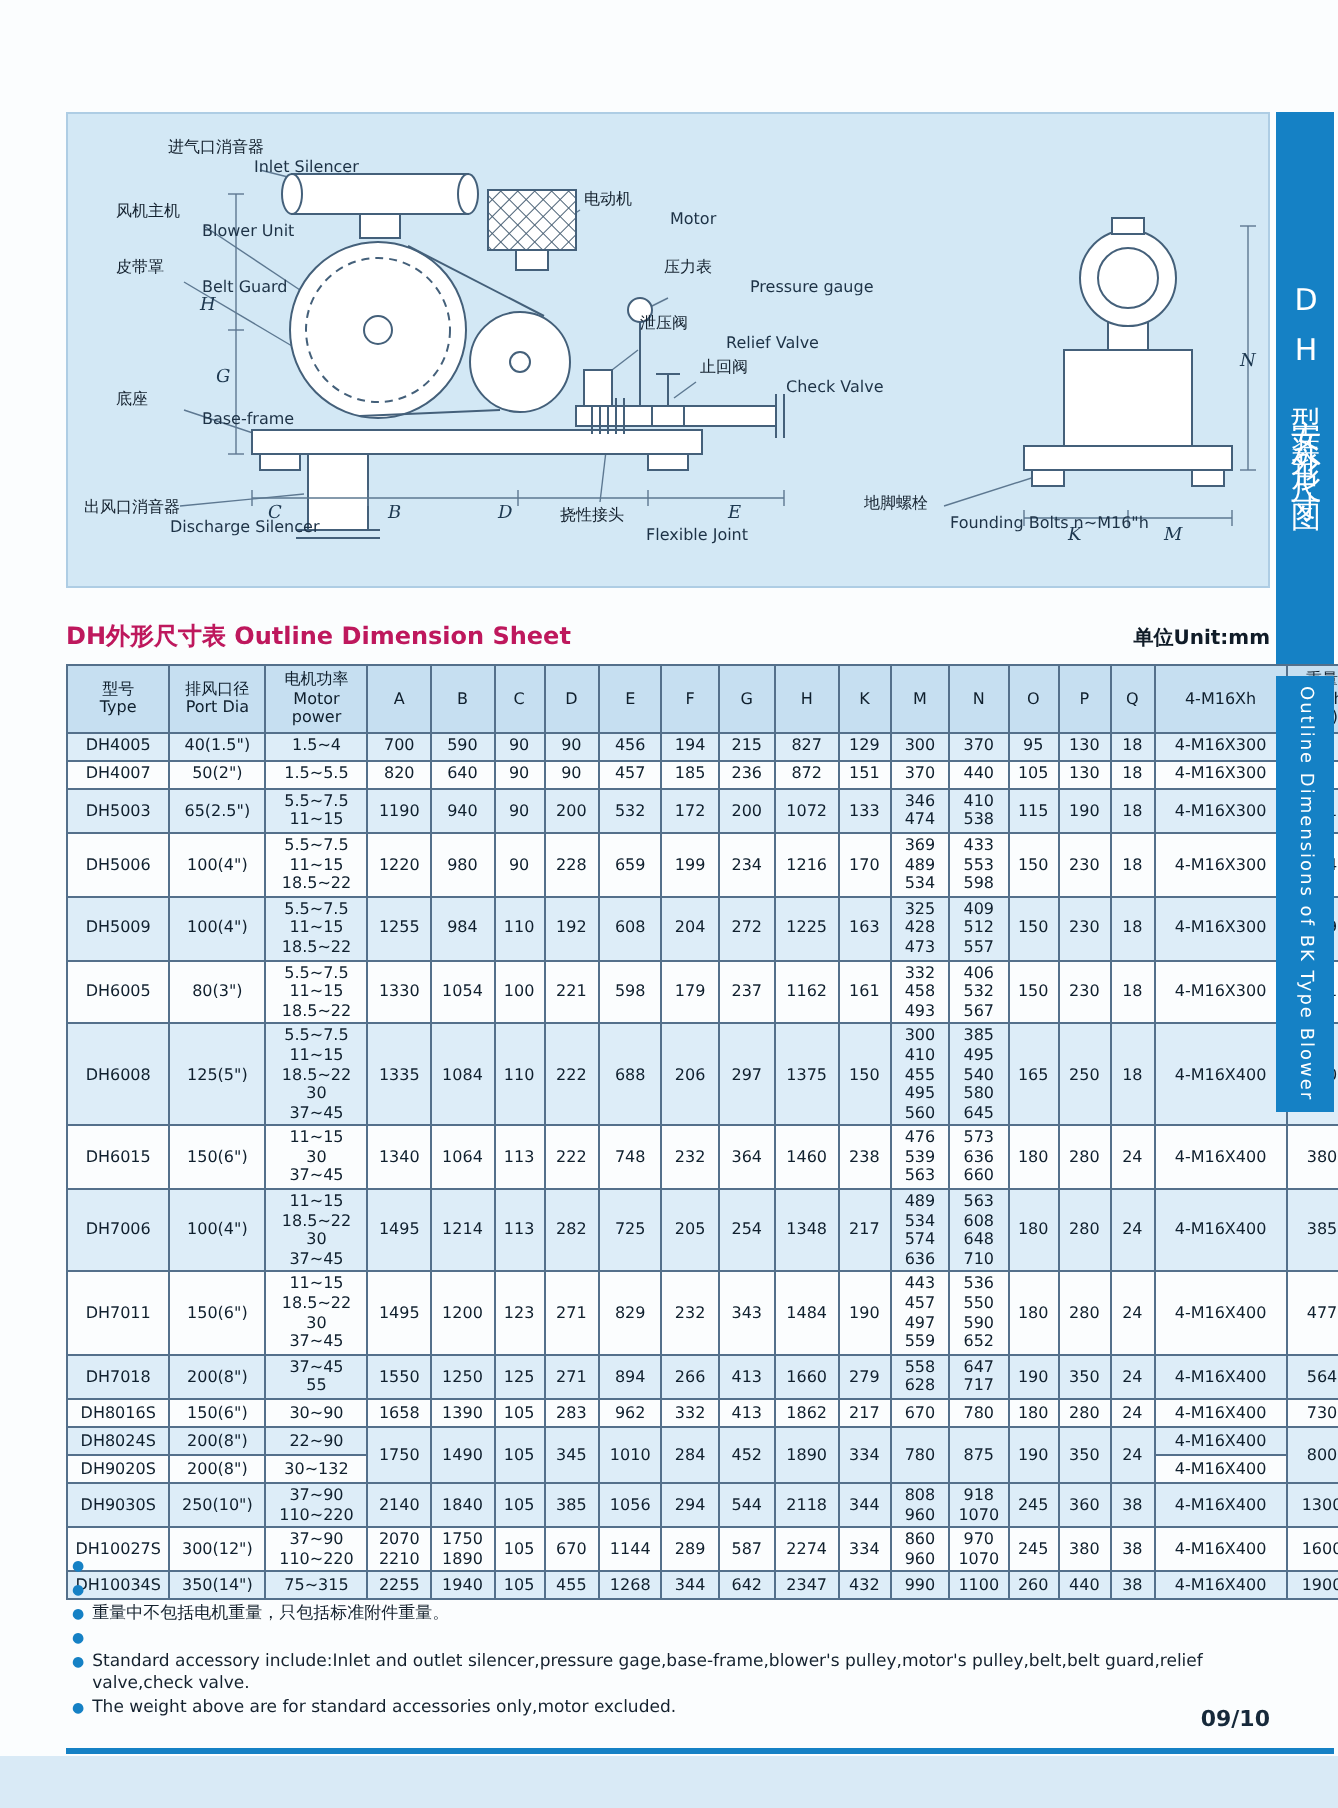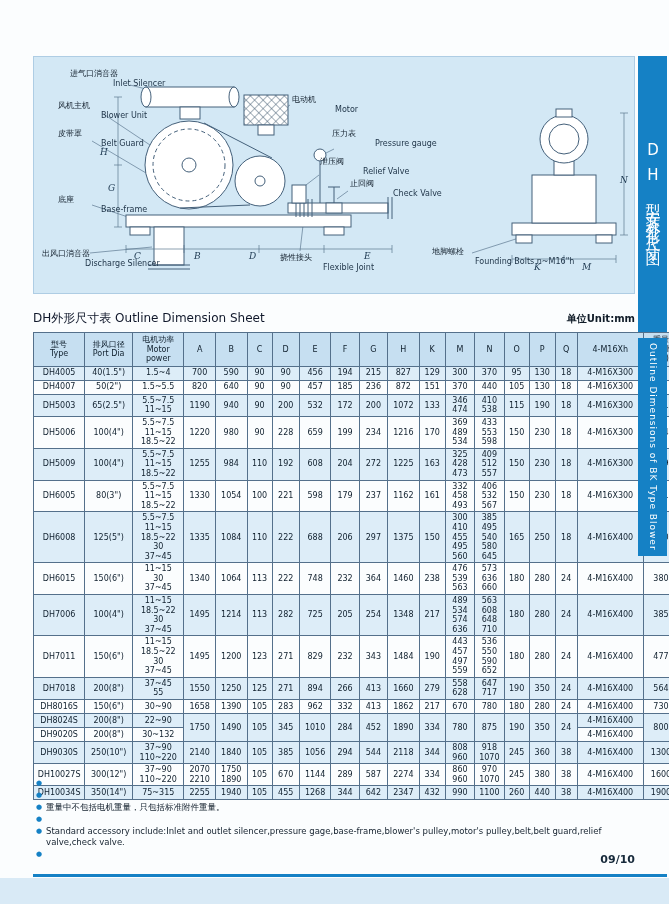--- a/index.html
+++ b/index.html
@@ -15,21 +15,21 @@
   .callout .en { color:#1d3246;padding-left:43px; }
   .d-line { stroke:#44607a; stroke-width:1; fill:none; }
   .d-fill { fill:#ffffff; stroke:#44607a; stroke-width:1; }
   .d-dash { stroke:#44607a; stroke-width:1; fill:none; stroke-dasharray:4 3; }
   .d-thin { stroke:#5d7891; stroke-width:0.7; fill:none; }
   text.dim { font-size:9px; fill:#1d3850; font-style:italic; font-family:"DejaVu Serif","Liberation Serif",serif; }
 
   
   .section-head { position:absolute; left:33px; top:310px; width:602px;
                   display:flex; justify-content:space-between; align-items:baseline; }
-  .section-title { font-size:12px; font-weight:normal; color:#0f172a; }
+  .section-title { font-size:12px; font-weight:bold; color:#be185d; }
   .unit-label { font-size:10px; font-weight:bold; color:#101c28; }
 
   
   table.dims { position:absolute; left:33px; top:332px; width:646px;
                border-collapse:collapse; table-layout:fixed; }
   table.dims th, table.dims td { border:1px solid #54708b; text-align:center; vertical-align:middle;
                white-space:pre-line; color:#0f1f2d; }
   table.dims th { background:#c6dff1; font-weight:normal; font-size:8px; line-height:1.2; padding:2px 0; }
   table.dims td { font-size:8px; line-height:1.2; padding:1px 0; height:14px; }
   table.dims td.alt { background:#ddedf8; }
@@ -176,21 +176,21 @@
         <text class="dim" x="215" y="202">D</text>
         <text class="dim" x="330" y="202">E</text>
         <text class="dim" x="74" y="134">G</text>
         <text class="dim" x="66" y="98">H</text>
         <text class="dim" x="500" y="213">K</text>
         <text class="dim" x="548" y="213">M</text>
         <text class="dim" x="586" y="126">N</text>
       </g>
     </svg>
 
-    <div class="callout" style="left:36px;top:12px">
+    <div class="callout" style="left:50px;top:12px">
       <div class="zh">进气口消音器</div>
       <div class="en">Inlet Silencer</div>
     </div>
     <div class="callout" style="left:24px;top:44px">
       <div class="zh">风机主机</div>
       <div class="en">Blower Unit</div>
     </div>
     <div class="callout" style="left:24px;top:72px">
       <div class="zh">皮带罩</div>
       <div class="en">Belt Guard</div>
@@ -711,20 +711,21 @@
       </li>
       <li>
         <span class="bullet">●</span>
       </li>
       <li>
         <span class="bullet">●</span>
         <span>Standard accessory include:Inlet and outlet silencer,pressure gage,base-frame,blower's pulley,motor's pulley,belt,belt guard,relief valve,check valve.</span>
       </li>
       <li>
         <span class="bullet">●</span>
+        <span>The weight above are for standard accessories only,motor excluded.</span>
       </li>
     </ul>
 
   <div class="footer-page">09/10</div>
   <div class="footer-line"></div>
   <div class="bottom-strip"></div>
 
   <div class="sidebar-block sidebar-top">
     <span class="sidebar-title">DH型安装外形尺寸图</span>
   </div>

